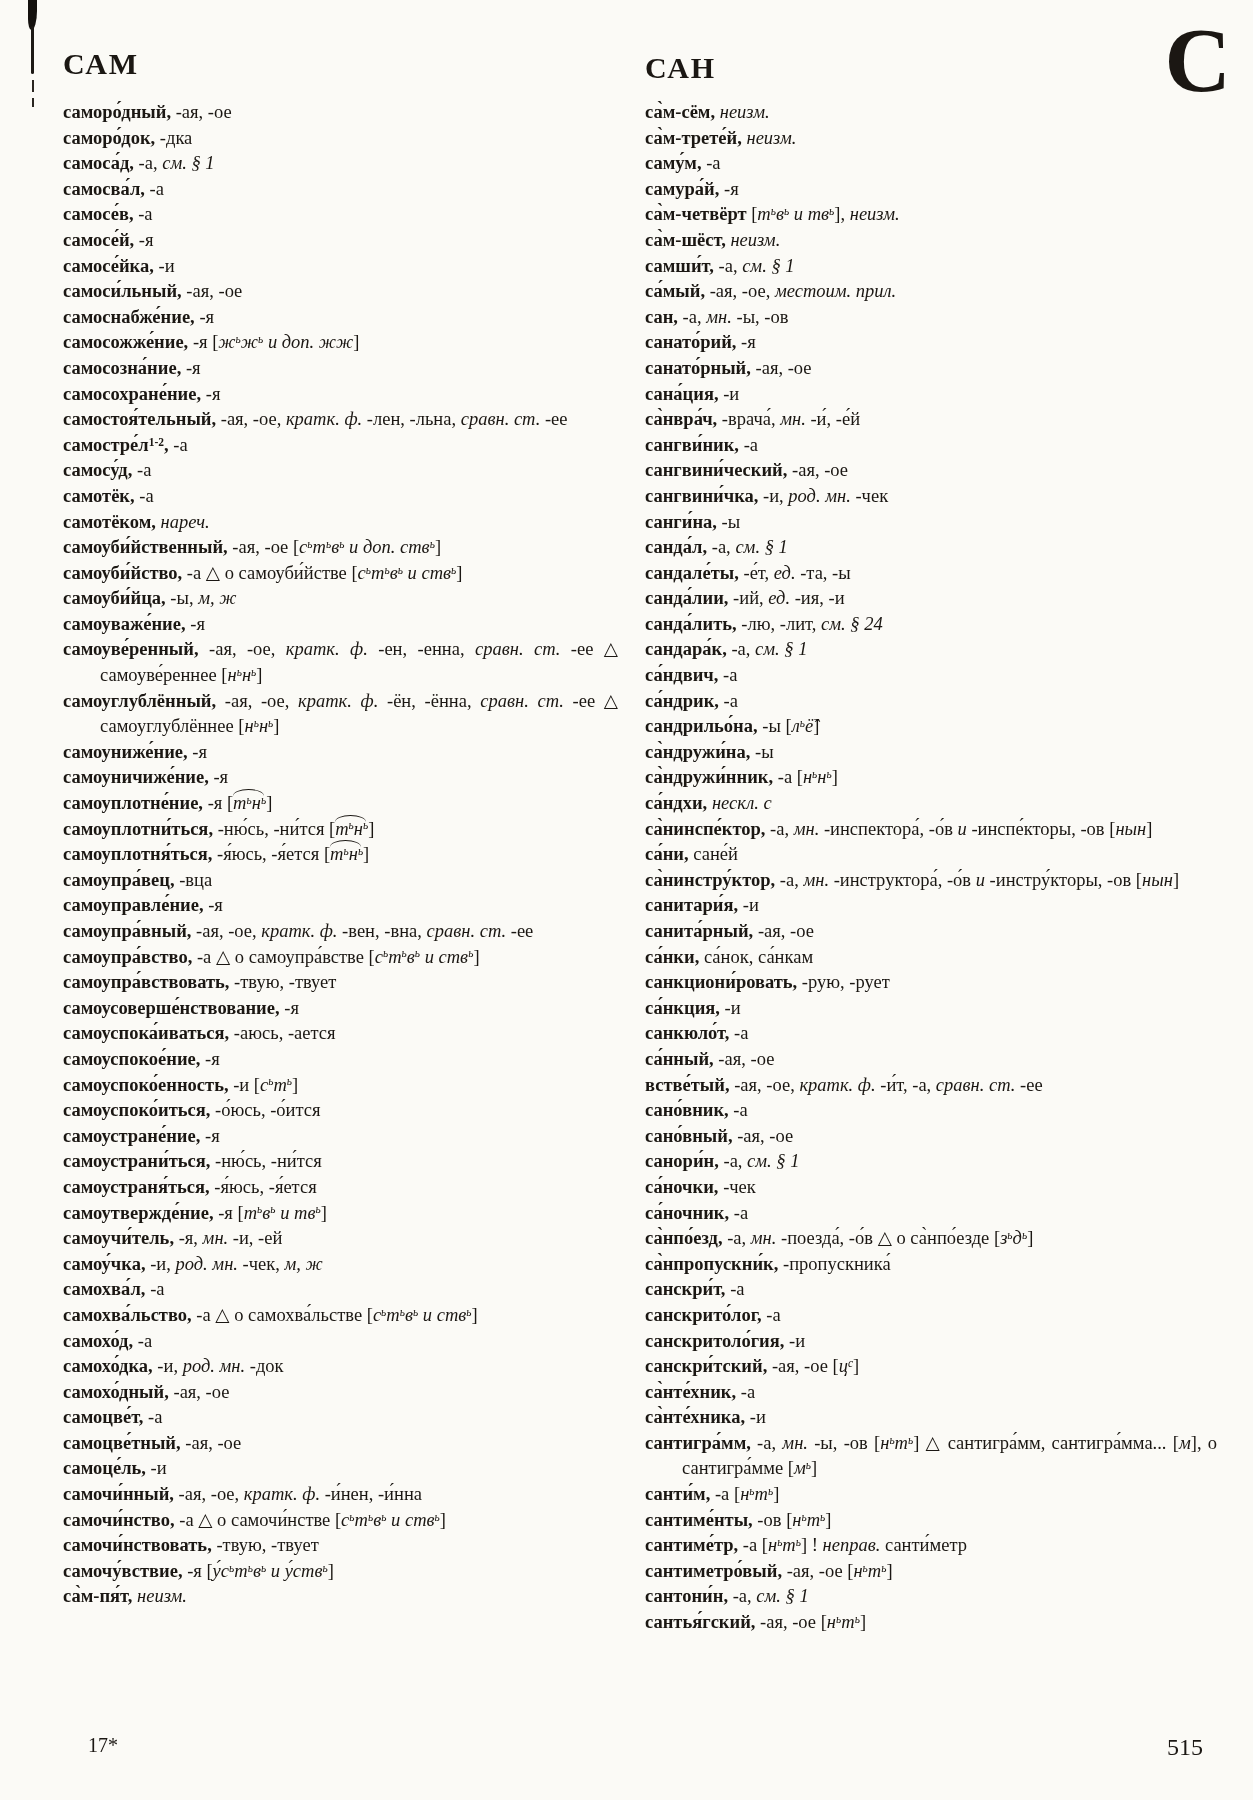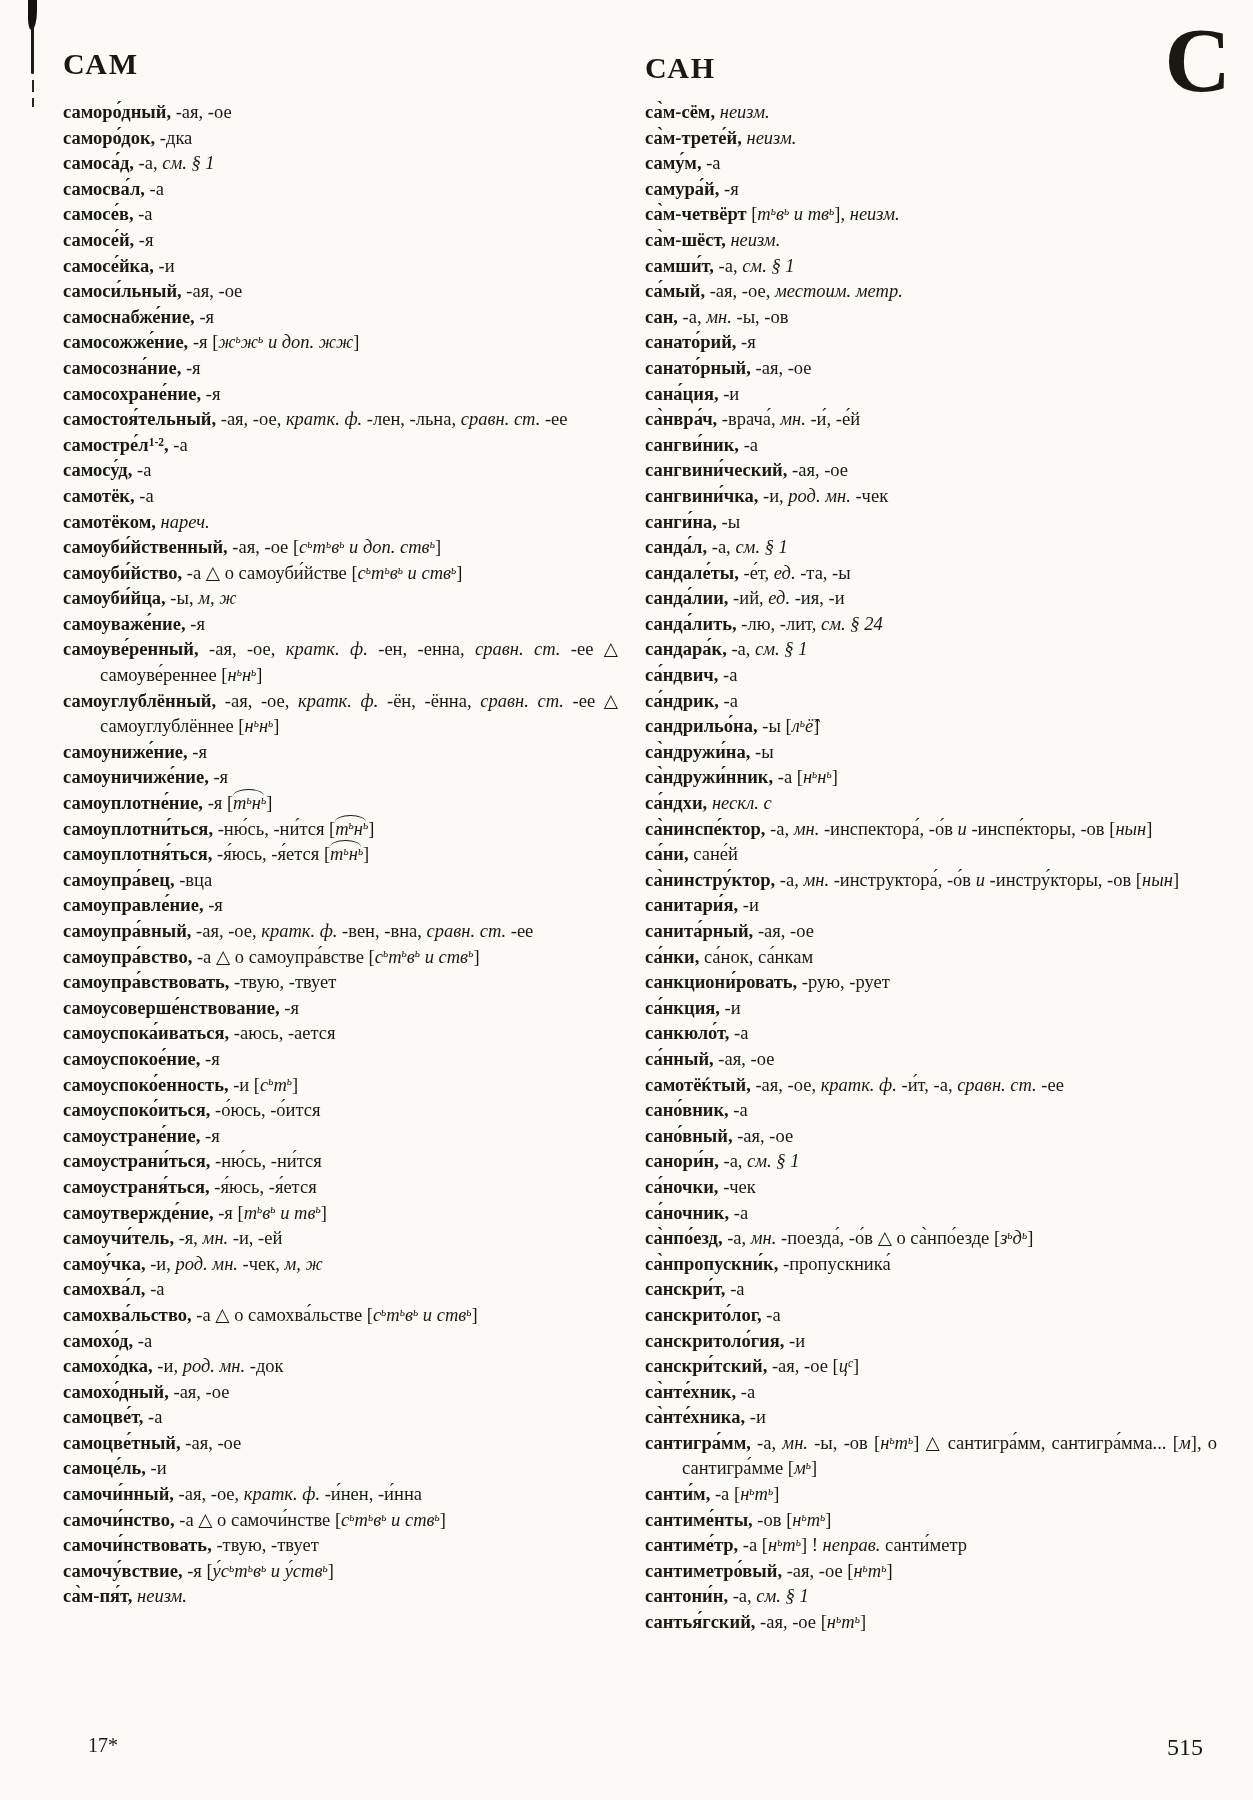--- a/index.html
+++ b/index.html
@@ -149,21 +149,21 @@
   <div class="col col-right">
     <div class="colhead">САН</div>
     <div class="entries" id="col-right">
         <div class="entry"><span class="seg-b">са̀м-сём,</span><span class="seg-i"> неизм.</span></div>
         <div class="entry"><span class="seg-b">са̀м-трете́й,</span><span class="seg-i"> неизм.</span></div>
         <div class="entry"><span class="seg-b">саму́м,</span><span class="seg-n"> -а</span></div>
         <div class="entry"><span class="seg-b">самура́й,</span><span class="seg-n"> -я</span></div>
         <div class="entry"><span class="seg-b">са̀м-четвёрт</span><span class="seg-n"> [</span><span class="seg-p">т<sup>ь</sup>в<sup>ь</sup></span><span class="seg-i"> и </span><span class="seg-p">тв<sup>ь</sup></span><span class="seg-n">], </span><span class="seg-i">неизм.</span></div>
         <div class="entry"><span class="seg-b">са̀м-шёст,</span><span class="seg-i"> неизм.</span></div>
         <div class="entry"><span class="seg-b">самши́т,</span><span class="seg-n"> -а, </span><span class="seg-i">см. § 1</span></div>
-        <div class="entry"><span class="seg-b">са́мый,</span><span class="seg-n"> -ая, -ое, </span><span class="seg-i">местоим. метр.</span></div>
+        <div class="entry"><span class="seg-b">са́мый,</span><span class="seg-n"> -ая, -ое, </span><span class="seg-i">местоим. прил.</span></div>
         <div class="entry"><span class="seg-b">сан,</span><span class="seg-n"> -а, </span><span class="seg-i">мн.</span><span class="seg-n"> -ы, -ов</span></div>
         <div class="entry"><span class="seg-b">санато́рий,</span><span class="seg-n"> -я</span></div>
         <div class="entry"><span class="seg-b">санато́рный,</span><span class="seg-n"> -ая, -ое</span></div>
         <div class="entry"><span class="seg-b">сана́ция,</span><span class="seg-n"> -и</span></div>
         <div class="entry"><span class="seg-b">са̀нвра́ч,</span><span class="seg-n"> -врача́, </span><span class="seg-i">мн.</span><span class="seg-n"> -и́, -е́й</span></div>
         <div class="entry"><span class="seg-b">сангви́ник,</span><span class="seg-n"> -а</span></div>
         <div class="entry"><span class="seg-b">сангвини́ческий,</span><span class="seg-n"> -ая, -ое</span></div>
         <div class="entry"><span class="seg-b">сангвини́чка,</span><span class="seg-n"> -и, </span><span class="seg-i">род. мн.</span><span class="seg-n"> -чек</span></div>
         <div class="entry"><span class="seg-b">санги́на,</span><span class="seg-n"> -ы</span></div>
         <div class="entry"><span class="seg-b">санда́л,</span><span class="seg-n"> -а, </span><span class="seg-i">см. § 1</span></div>
@@ -180,21 +180,21 @@
         <div class="entry"><span class="seg-b">са̀нинспе́ктор,</span><span class="seg-n"> -а, </span><span class="seg-i">мн.</span><span class="seg-n"> -инспектора́, -о́в </span><span class="seg-i">и</span><span class="seg-n"> -инспе́кторы, -ов [</span><span class="seg-p">нын</span><span class="seg-n">]</span></div>
         <div class="entry"><span class="seg-b">са́ни,</span><span class="seg-n"> сане́й</span></div>
         <div class="entry"><span class="seg-b">са̀нинстру́ктор,</span><span class="seg-n"> -а, </span><span class="seg-i">мн.</span><span class="seg-n"> -инструктора́, -о́в </span><span class="seg-i">и</span><span class="seg-n"> -инстру́кторы, -ов [</span><span class="seg-p">нын</span><span class="seg-n">]</span></div>
         <div class="entry"><span class="seg-b">санитари́я,</span><span class="seg-n"> -и</span></div>
         <div class="entry"><span class="seg-b">санита́рный,</span><span class="seg-n"> -ая, -ое</span></div>
         <div class="entry"><span class="seg-b">са́нки,</span><span class="seg-n"> са́нок, са́нкам</span></div>
         <div class="entry"><span class="seg-b">санкциони́ровать,</span><span class="seg-n"> -рую, -рует</span></div>
         <div class="entry"><span class="seg-b">са́нкция,</span><span class="seg-n"> -и</span></div>
         <div class="entry"><span class="seg-b">санкюло́т,</span><span class="seg-n"> -а</span></div>
         <div class="entry"><span class="seg-b">са́нный,</span><span class="seg-n"> -ая, -ое</span></div>
-        <div class="entry"><span class="seg-b">самотёќтый,</span><span class="seg-n"> -ая, -ое, </span><span class="seg-i">кратк. ф.</span><span class="seg-n"> -и́т, -а, </span><span class="seg-i">сравн. ст.</span><span class="seg-n"> -ее</span></div>
+        <div class="entry"><span class="seg-b">встве́тый,</span><span class="seg-n"> -ая, -ое, </span><span class="seg-i">кратк. ф.</span><span class="seg-n"> -и́т, -а, </span><span class="seg-i">сравн. ст.</span><span class="seg-n"> -ее</span></div>
         <div class="entry"><span class="seg-b">сано́вник,</span><span class="seg-n"> -а</span></div>
         <div class="entry"><span class="seg-b">сано́вный,</span><span class="seg-n"> -ая, -ое</span></div>
         <div class="entry"><span class="seg-b">санори́н,</span><span class="seg-n"> -а, </span><span class="seg-i">см. § 1</span></div>
         <div class="entry"><span class="seg-b">са́ночки,</span><span class="seg-n"> -чек</span></div>
         <div class="entry"><span class="seg-b">са́ночник,</span><span class="seg-n"> -а</span></div>
         <div class="entry"><span class="seg-b">са̀нпо́езд,</span><span class="seg-n"> -а, </span><span class="seg-i">мн.</span><span class="seg-n"> -поезда́, -о́в △ о са̀нпо́езде [</span><span class="seg-p">з<sup>ь</sup>д<sup>ь</sup></span><span class="seg-n">]</span></div>
         <div class="entry"><span class="seg-b">са̀нпропускни́к,</span><span class="seg-n"> -пропускника́</span></div>
         <div class="entry"><span class="seg-b">санскри́т,</span><span class="seg-n"> -а</span></div>
         <div class="entry"><span class="seg-b">санскрито́лог,</span><span class="seg-n"> -а</span></div>
         <div class="entry"><span class="seg-b">санскритоло́гия,</span><span class="seg-n"> -и</span></div>

